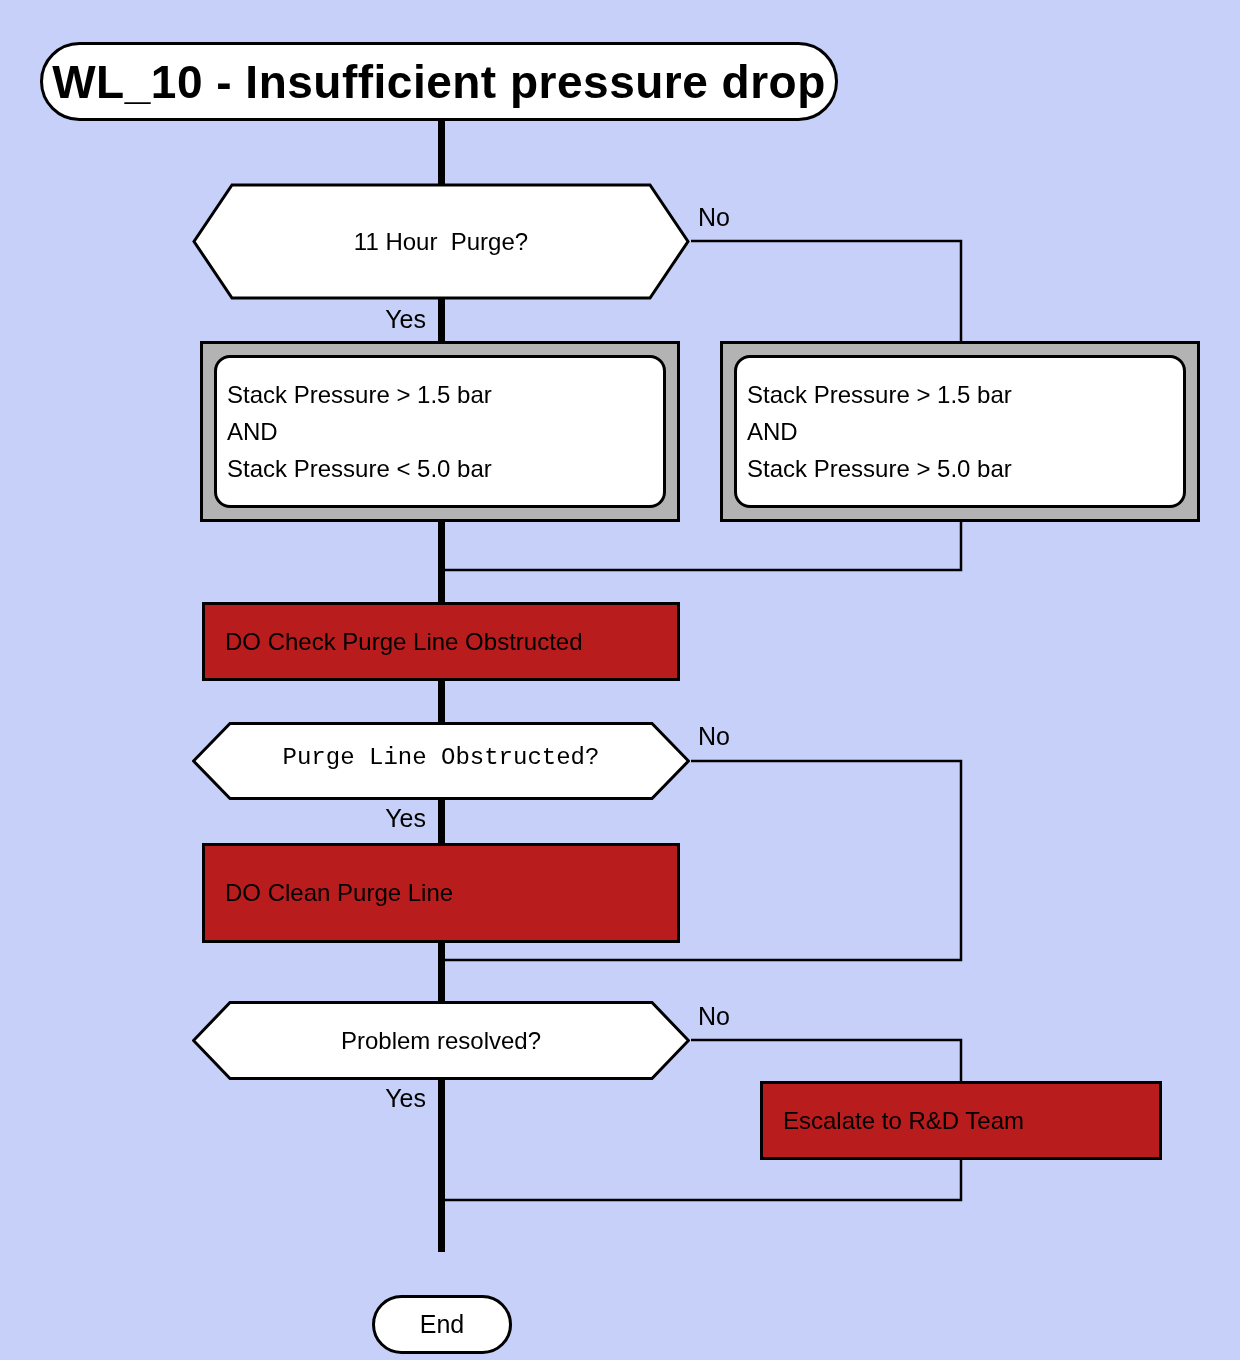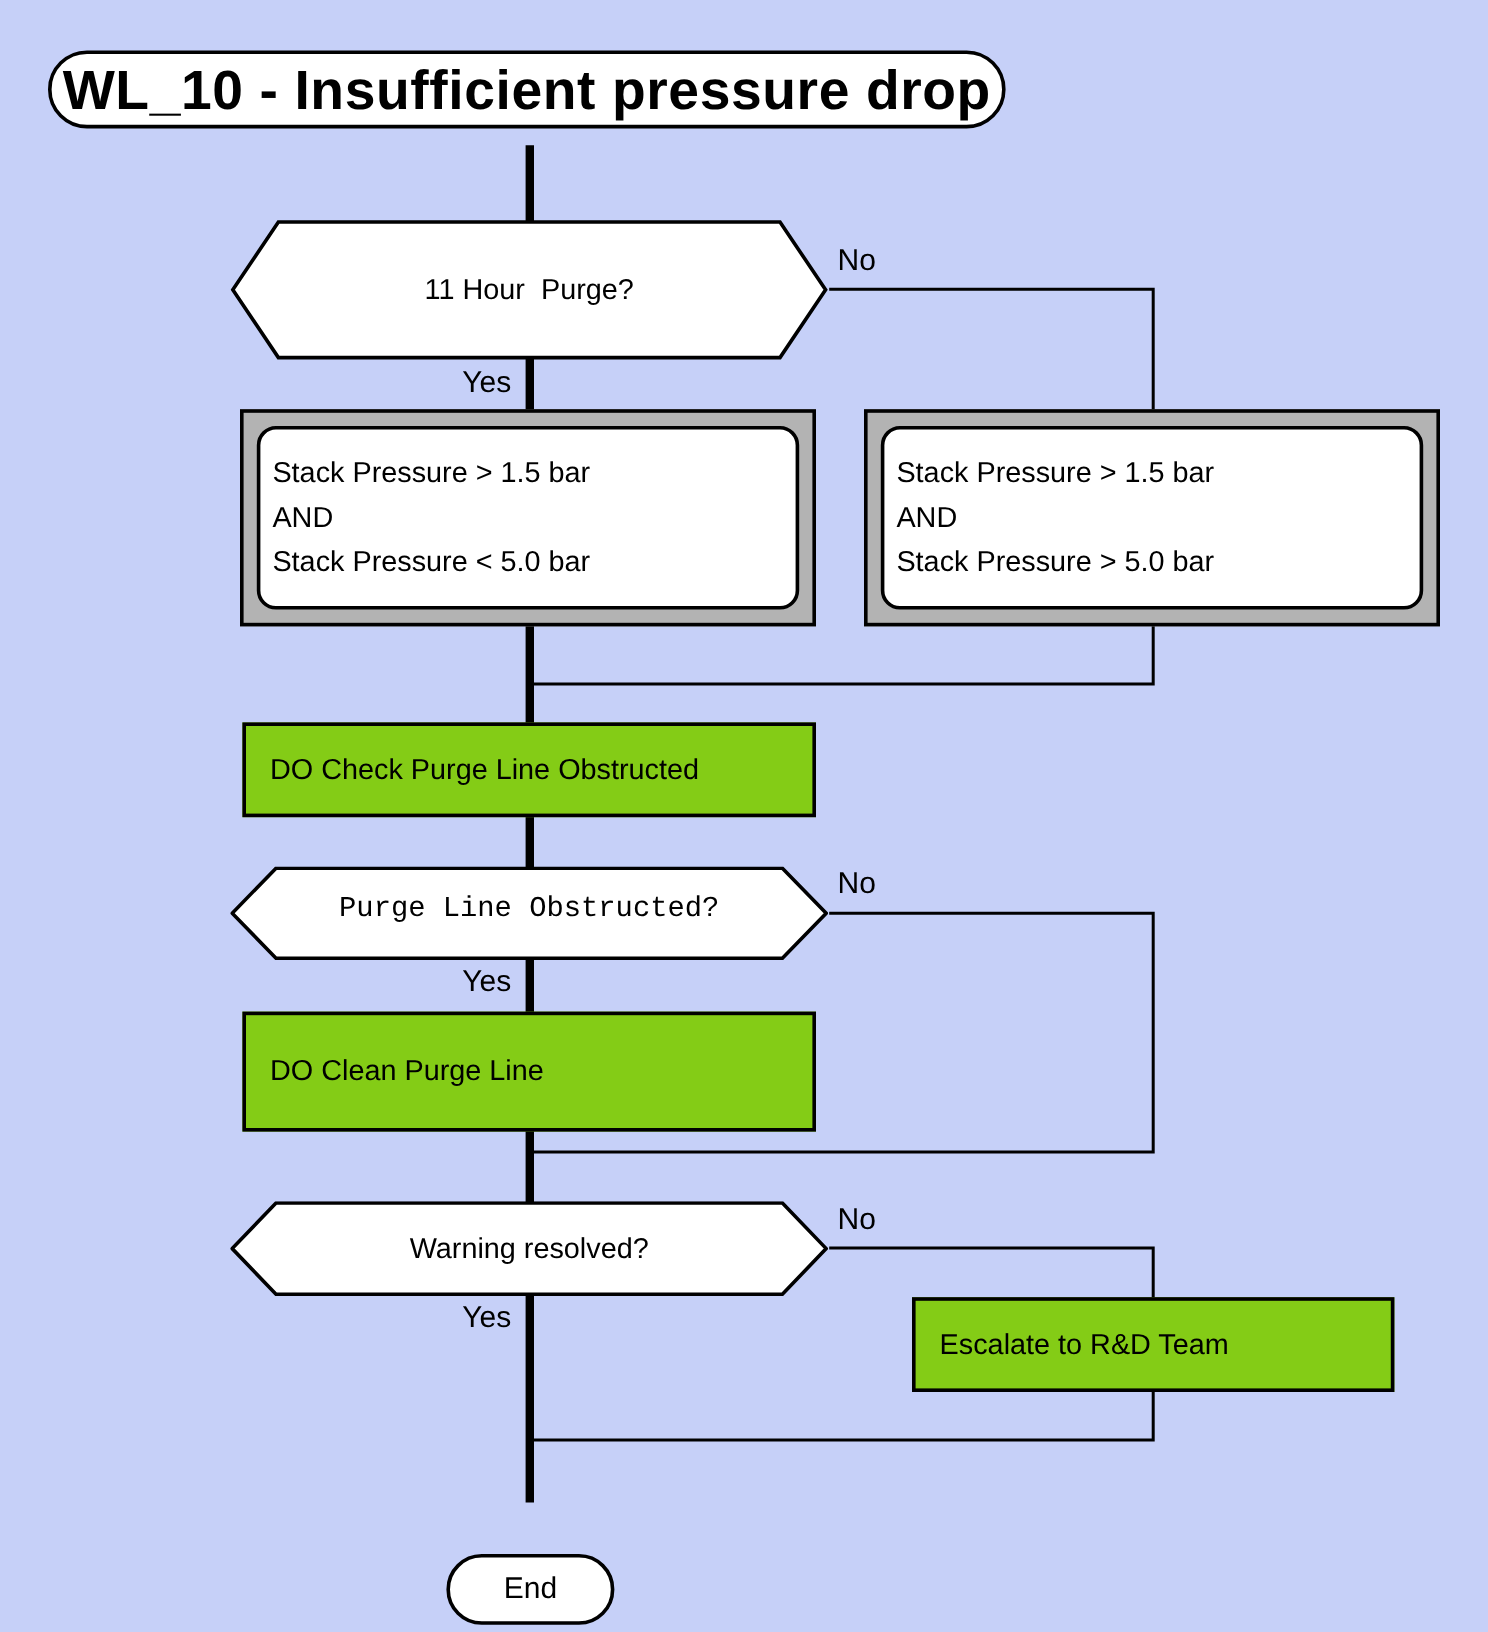--- a/index.html
+++ b/index.html
@@ -43,21 +43,21 @@
     background: #fff;
     border: 3px solid #000;
     border-radius: 16px;
     display: flex; flex-direction: column; justify-content: center;
     padding-left: 10px;
     font-size: 24px; line-height: 37px;
     box-sizing: border-box;
   }
 
   .process {
-    background: #84cc16;
+    background: #b91c1c;
     border: 3px solid #000;
     display: flex; align-items: center;
     padding-left: 20px;
     font-size: 24px;
   }
 
   .edge-label { font-size: 25px; z-index: 2; }
   .edge-label.yes { width: 86px; text-align: right; }
 
   .end-text { font-size: 25px; }
@@ -69,21 +69,21 @@
 
   <path d="M441.5 121 L441.5 1252" stroke="#000" stroke-width="7" fill="none"></path>
 
   <path d="M691 241 L961 241 L961 343" stroke="#000" stroke-width="2.5" fill="none"></path>
   <path d="M961 520 L961 570 L440 570" stroke="#000" stroke-width="2.5" fill="none"></path>
   <path d="M691 761 L961 761 L961 960 L440 960" stroke="#000" stroke-width="2.5" fill="none"></path>
   <path d="M691 1040 L961 1040 L961 1083" stroke="#000" stroke-width="2.5" fill="none"></path>
   <path d="M961 1158 L961 1200 L440 1200" stroke="#000" stroke-width="2.5" fill="none"></path>
 </svg>
 
-<div class="abs node stadium" style="left:40px; top:42px; width:798px; height:65px;">
+<div class="abs node stadium" style="left:40px; top:42px; width:798px; height:79px;">
   <span class="title-text">WL_10 - Insufficient pressure drop</span>
 </div>
 
 <div class="abs node hex" style="left:192px; top:183px; width:498px; height:117px;">
   <svg width="498" height="117">
     <polygon points="40,2 458,2 496,58.5 458,115 40,115 2,58.5" fill="#fff" stroke="#000" stroke-width="3"></polygon>
   </svg>
   <div class="hex-label">
     <span>11 Hour  Purge?</span>
   </div>
@@ -126,21 +126,21 @@
 
 <div class="abs node process" style="left:202px; top:843px; width:478px; height:100px;">
   <span>DO Clean Purge Line</span>
 </div>
 
 <div class="abs node hex" style="left:192px; top:1001px; width:498px; height:79px;">
   <svg width="498" height="79">
     <polygon points="38,1.5 460,1.5 496.5,39.5 460,77.5 38,77.5 1.5,39.5" fill="#fff" stroke="#000" stroke-width="3"></polygon>
   </svg>
   <div class="hex-label">
-    <span>Warning resolved?</span>
+    <span>Problem resolved?</span>
   </div>
 </div>
 
 <div class="abs edge-label yes" style="left:340px; top:1084px;">Yes</div>
 <div class="abs edge-label" style="left:698px; top:1002px;">No</div>
 
 <div class="abs node process" style="left:760px; top:1081px; width:402px; height:79px;">
   <span>Escalate to R&amp;D Team</span>
 </div>
 

